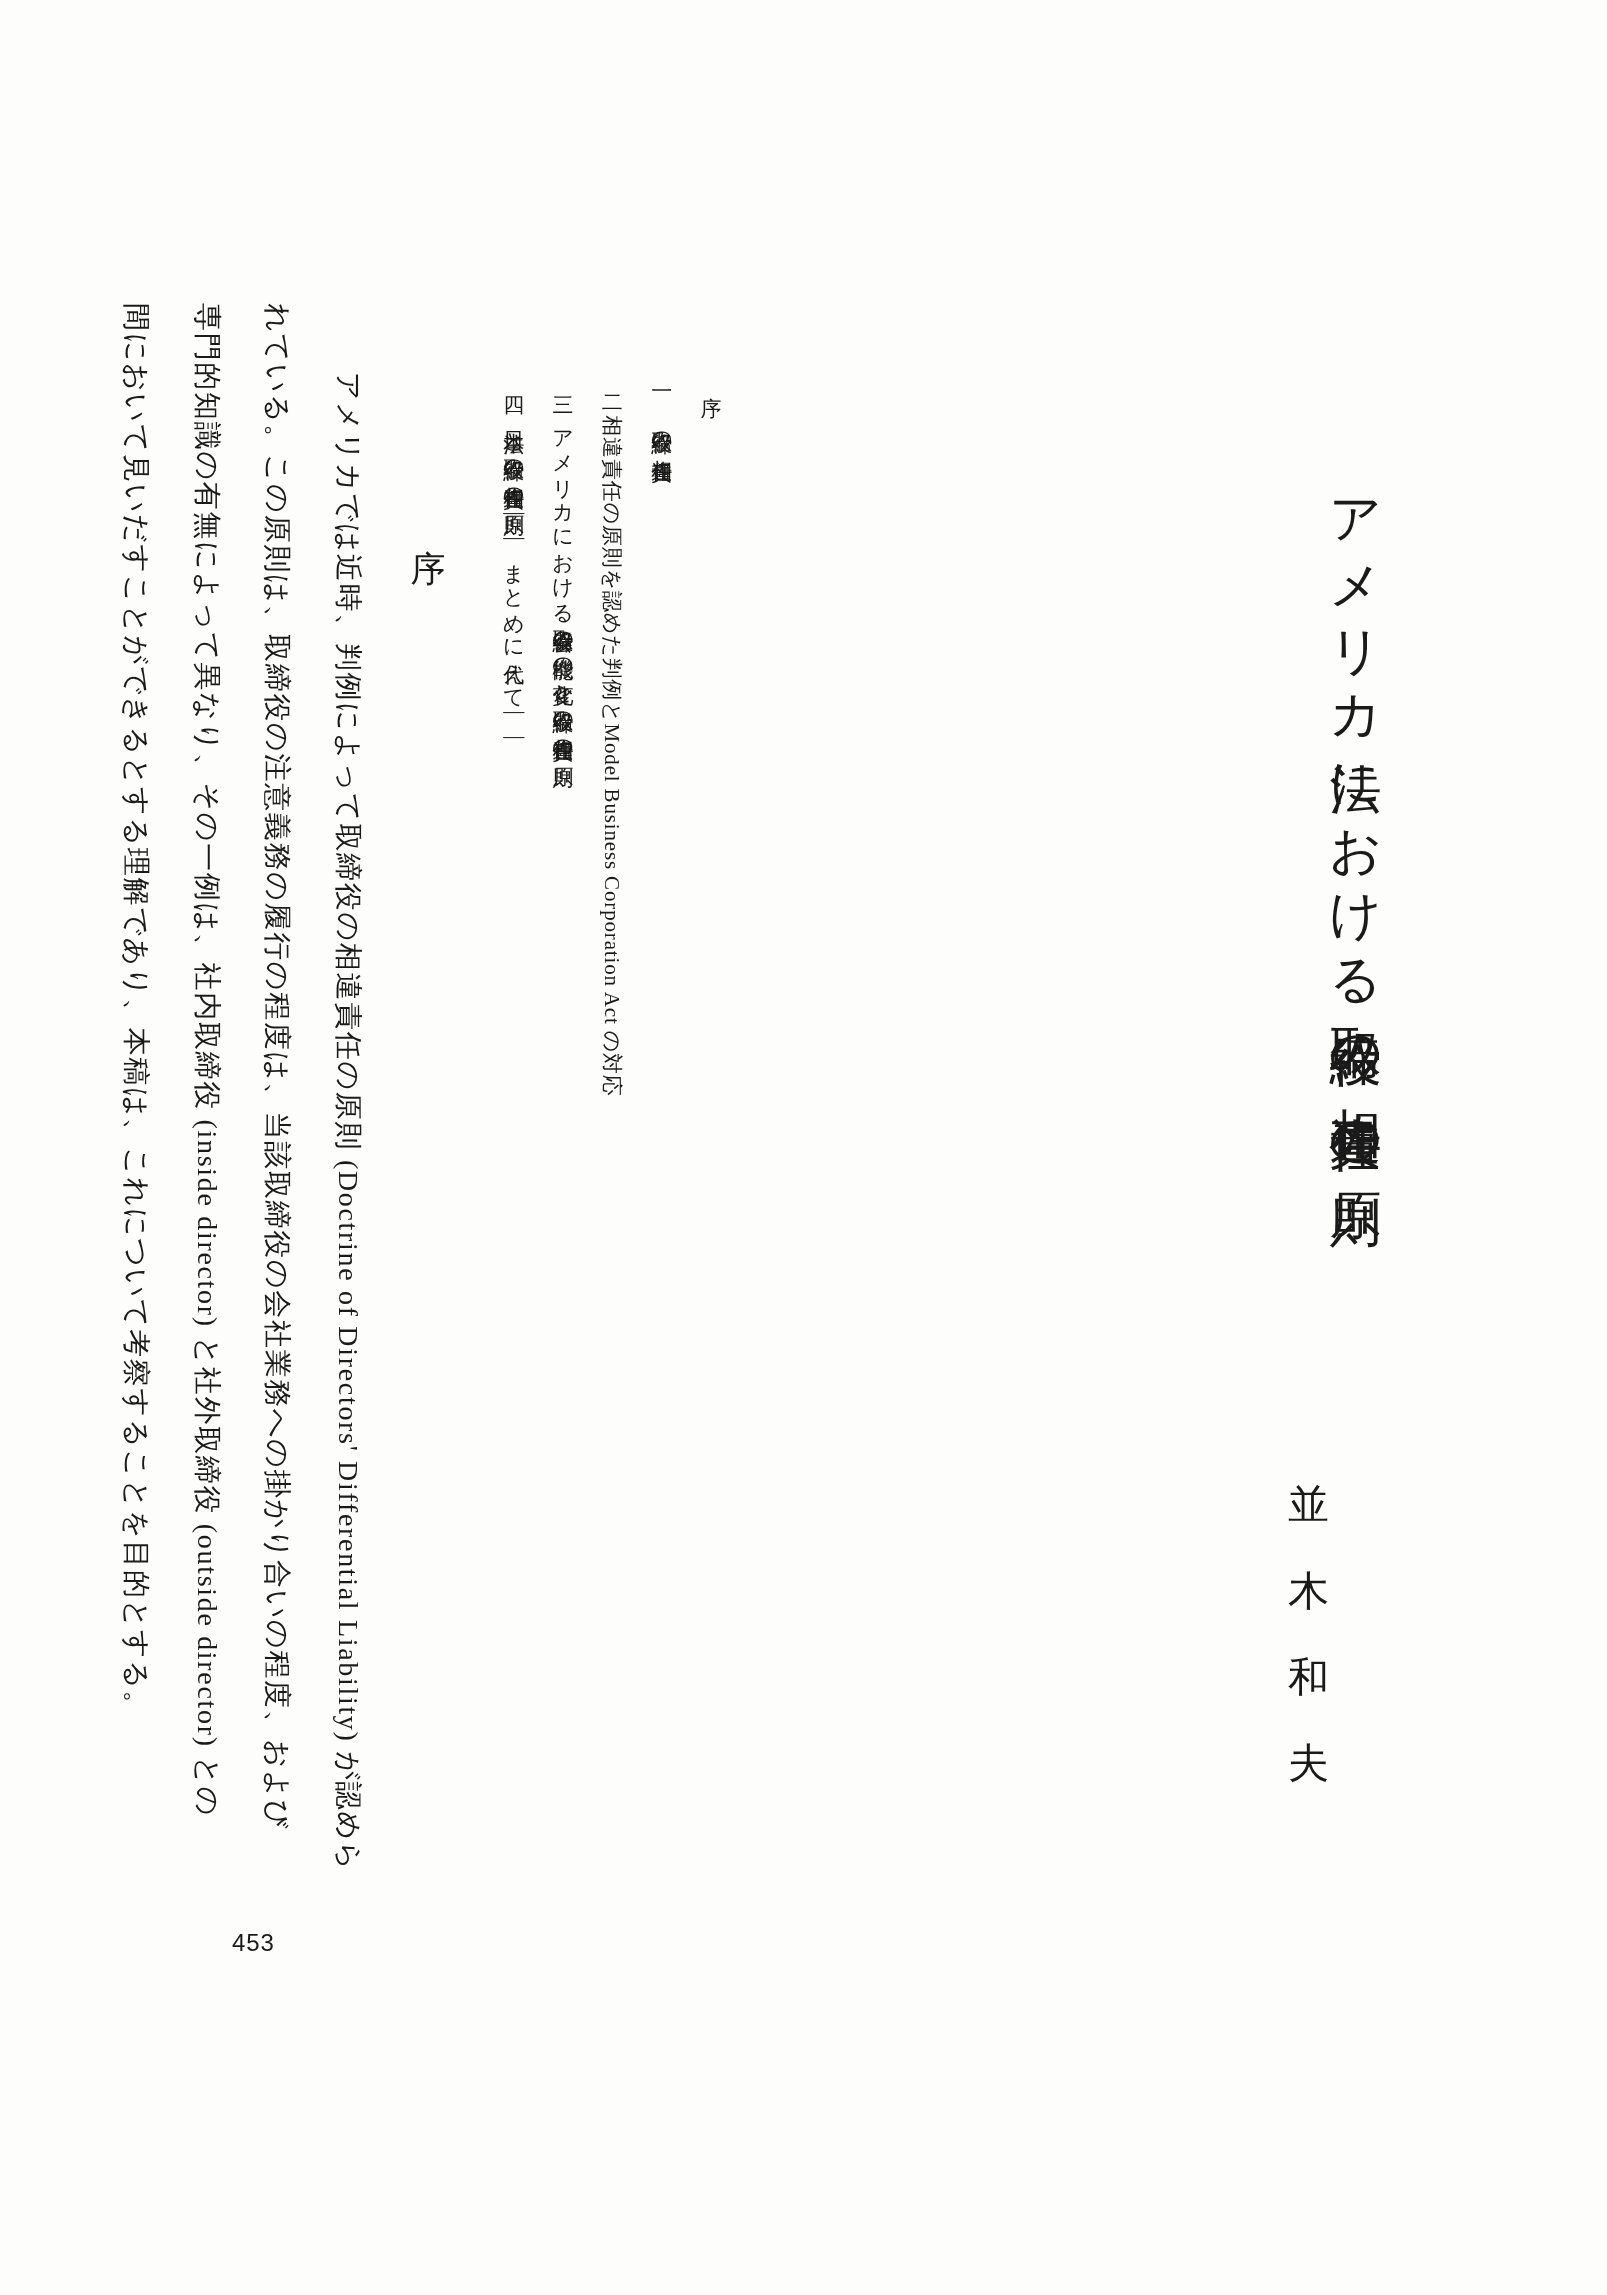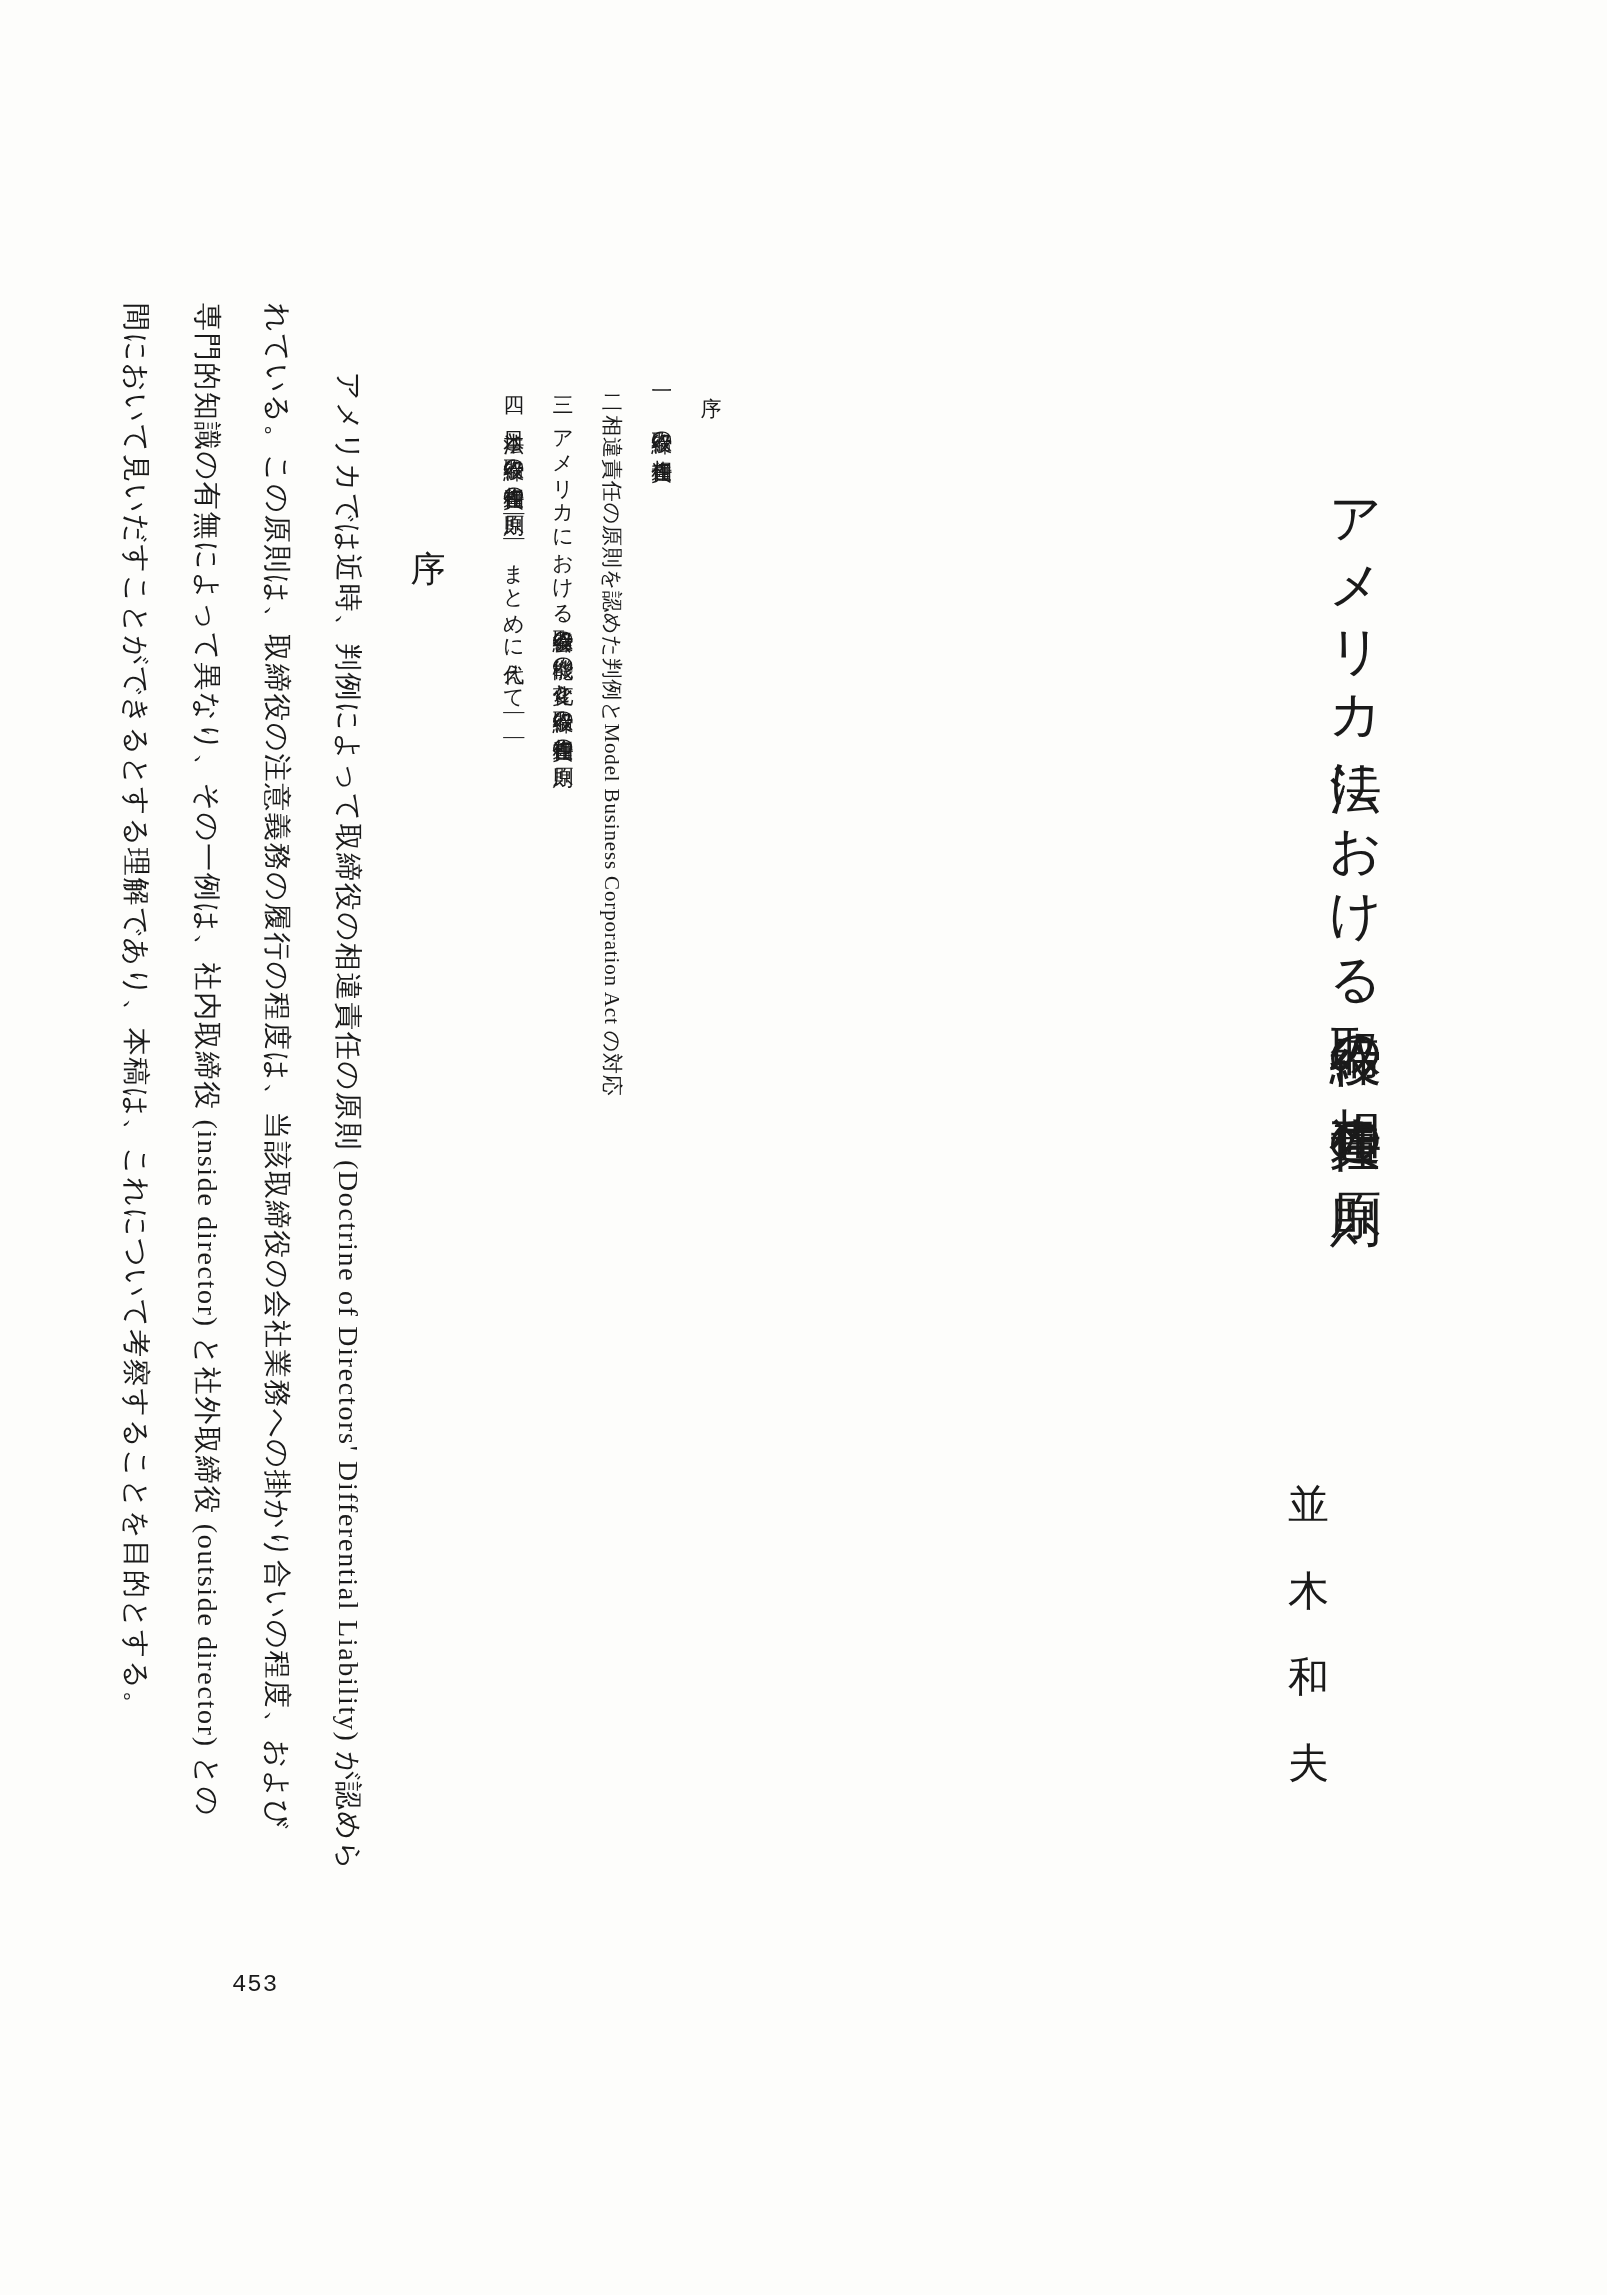--- a/index.html
+++ b/index.html
@@ -94,23 +94,23 @@
 
   #bl1 { right: 1239px; }
   #bl2 { right: 1310px; }
   #bl3 { right: 1380px; }
   #bl4 { right: 1451px; }
 
   
   #folio {
     position: absolute;
     left: 232px;
-    top: 1971px;
+    top: 1929px;
     font-size: 24px;
-    font-family: Liberation Mono, monospace;
+    font-family: Liberation Sans, sans-serif;
     letter-spacing: 0.04em;
   }
 
   .sideways {
     text-orientation: sideways;
     -webkit-text-orientation: sideways;
   }
 </style>
 </head>
 <body>

